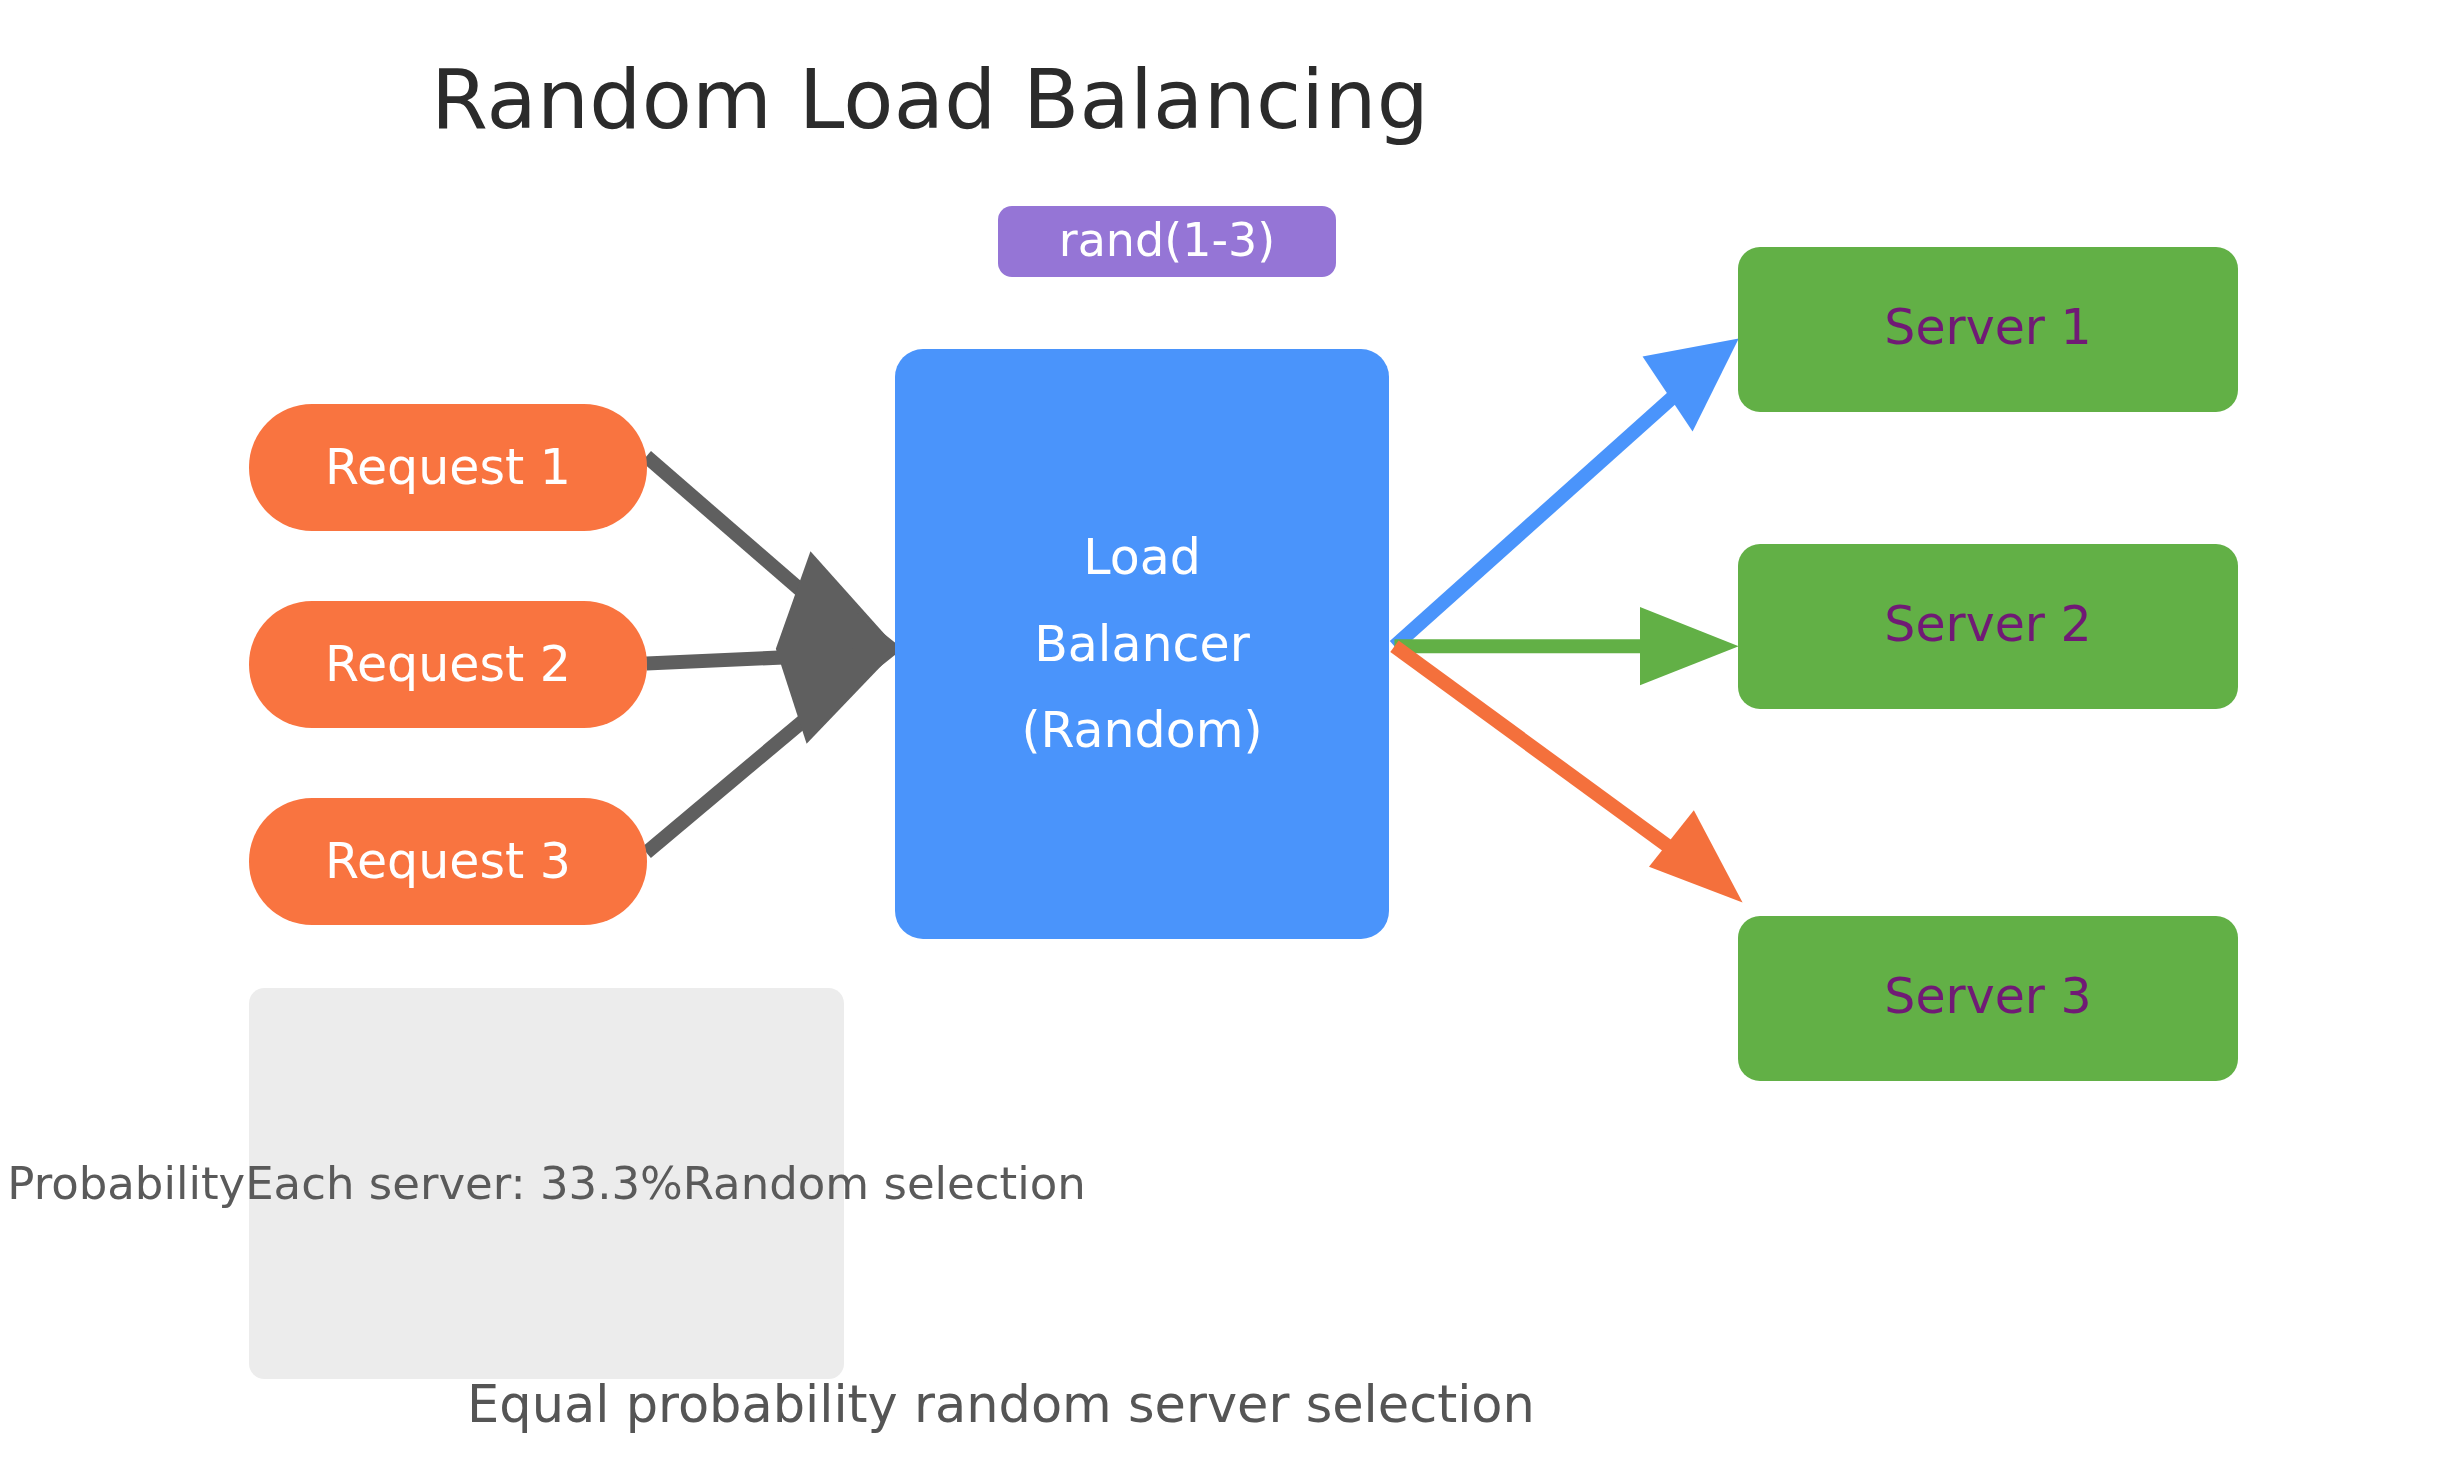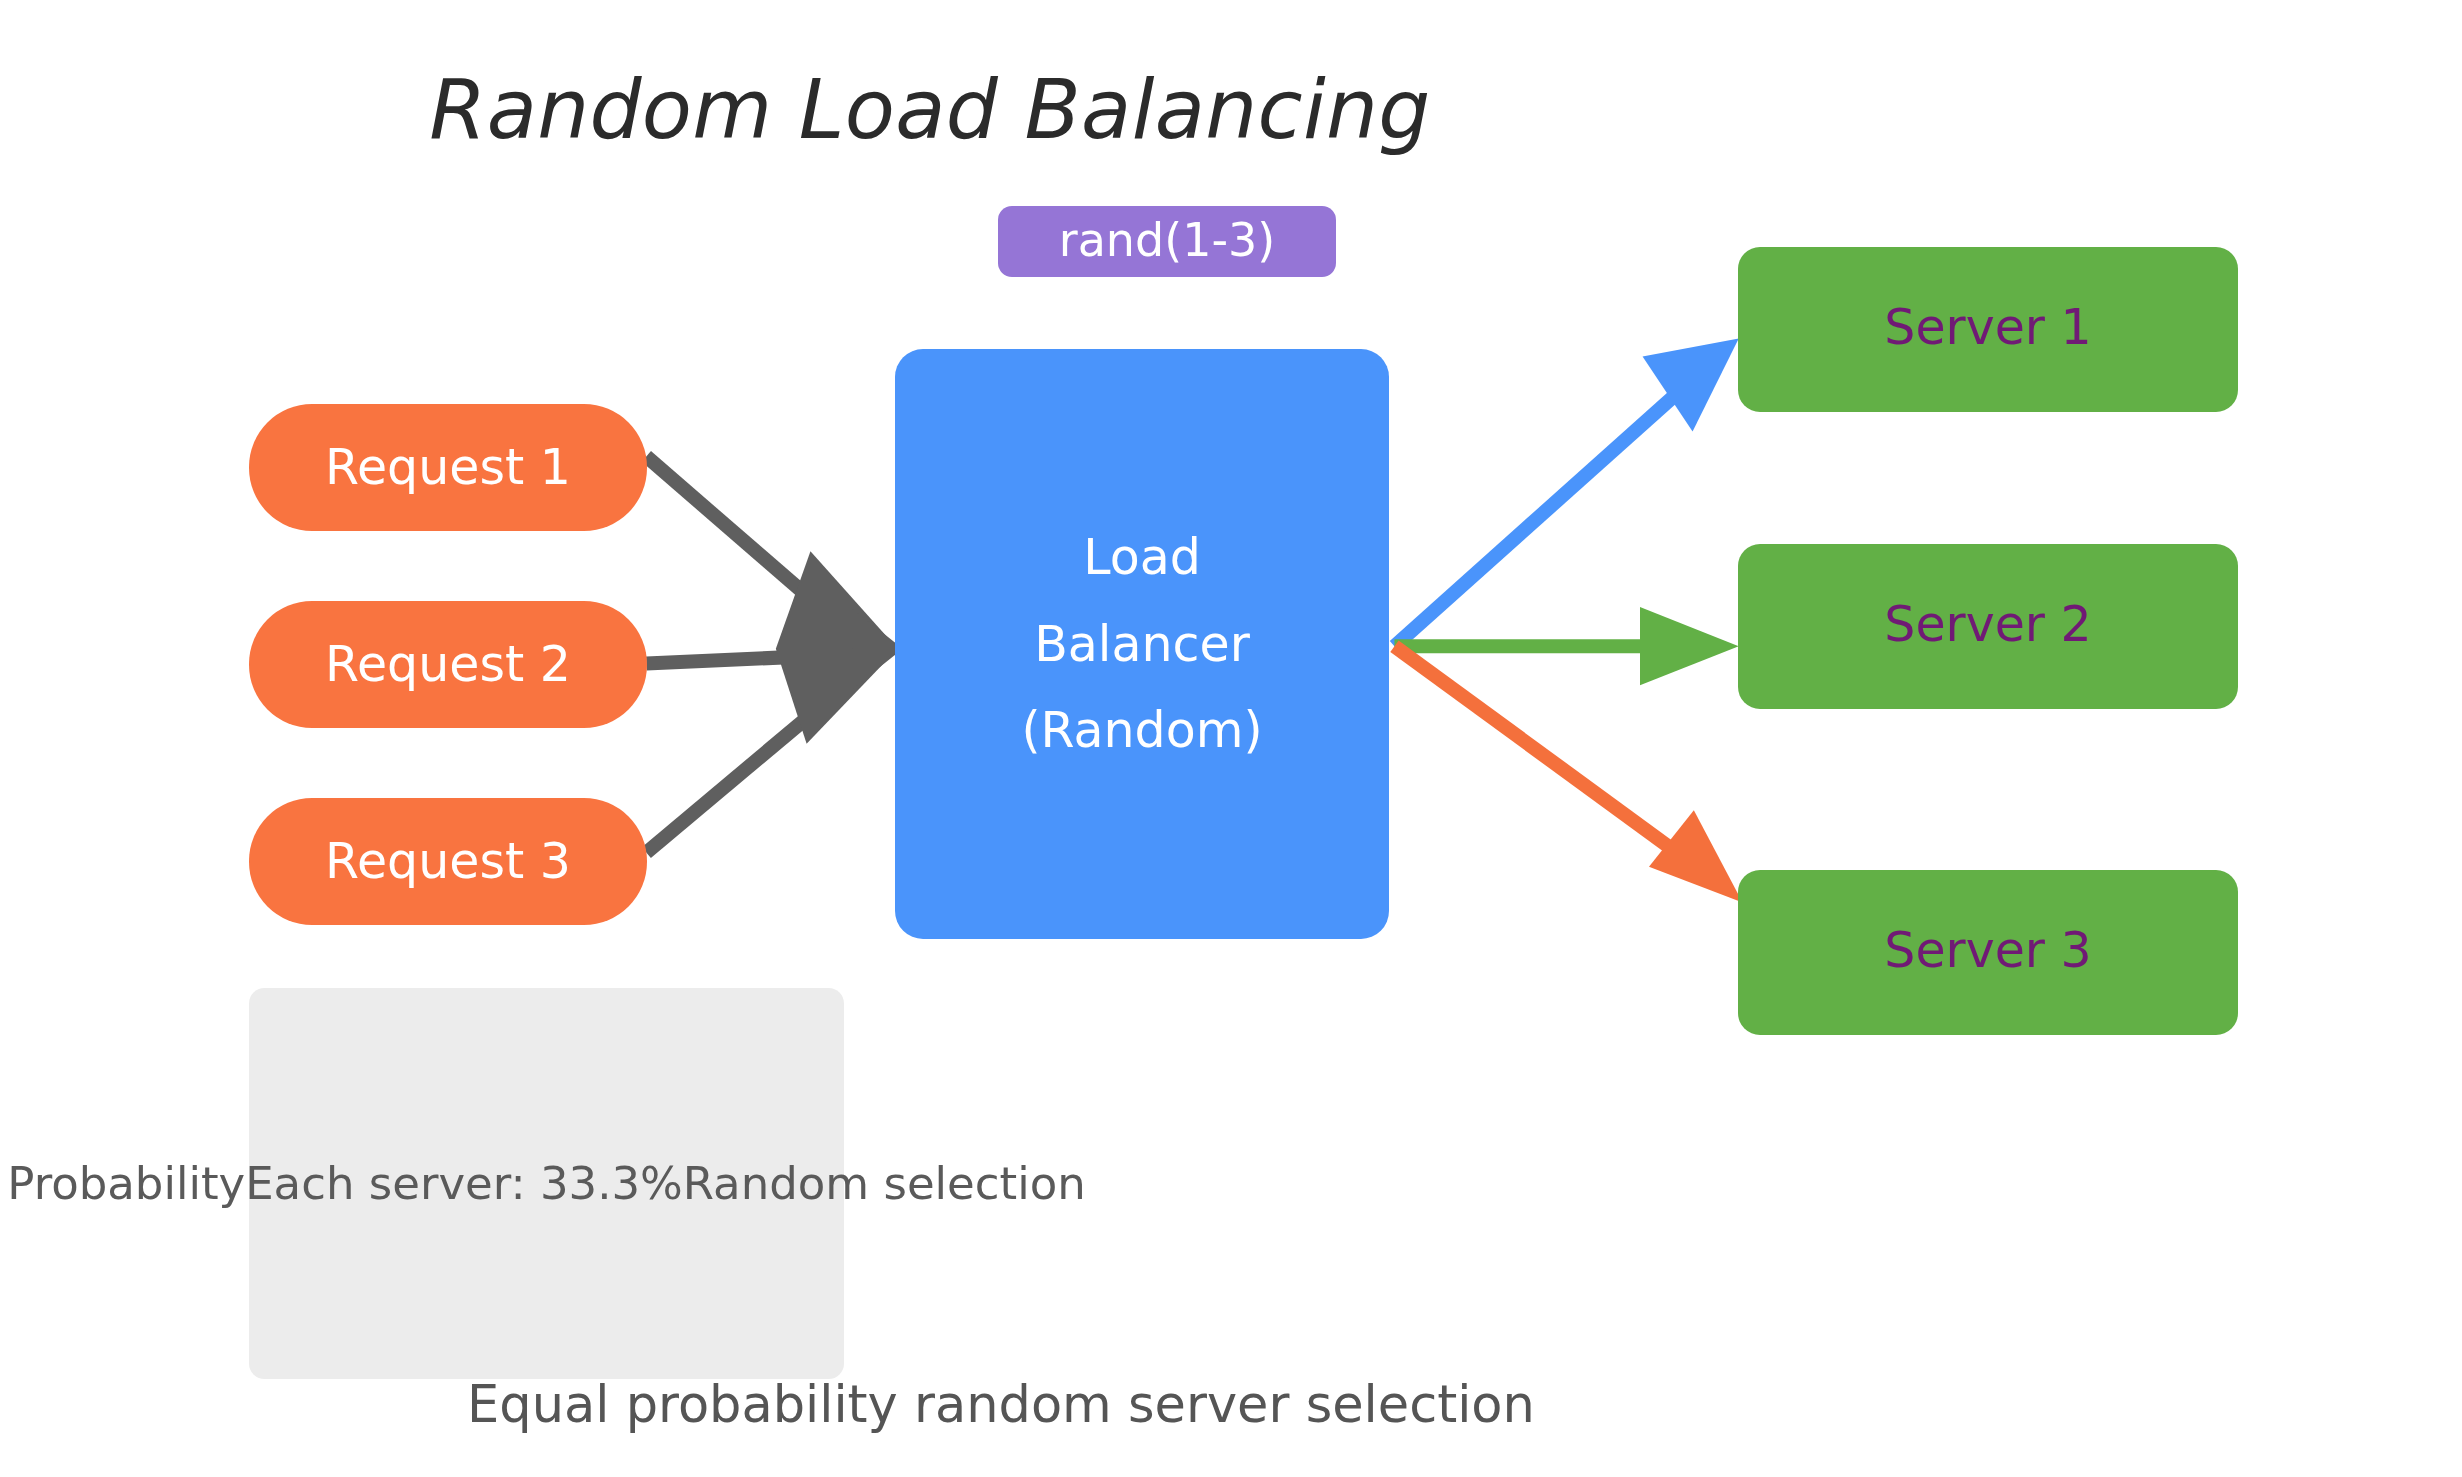--- a/index.html
+++ b/index.html
@@ -27,30 +27,29 @@
     top: 0;
     width: 2462px;
     height: 1477px;
     pointer-events: none;
   }
 
   
   .title {
     position: absolute;
     left: 0;
-    top: 65px;
+    top: 55px;
     width: 1860px;
     text-align: center;
     font-size: 82px;
     font-weight: 400;
     color: #2b2b2b;
     letter-spacing: 0.3px;
     line-height: 1.1;
     white-space: nowrap;
-    font-style: italic;
   }
 
   
   .rand-badge {
     position: absolute;
     left: 998px;
     top: 206px;
     width: 338px;
     height: 71px;
     background: #9575d6;
@@ -118,21 +117,21 @@
     align-items: center;
     justify-content: center;
     color: #701a75;
     font-size: 49px;
     line-height: 1;
     box-sizing: border-box;
     padding-bottom: 3.8px;
   }
   .srv-1 { top: 247px; }
   .srv-2 { top: 544px; }
-  .srv-3 { top: 870px; }
+  .srv-3 { top: 916px; }
 
   
   .info-box {
     position: absolute;
     left: 249px;
     top: 988px;
     width: 595px;
     height: 391px;
     background: #ececec;
     border-radius: 15.4px;

